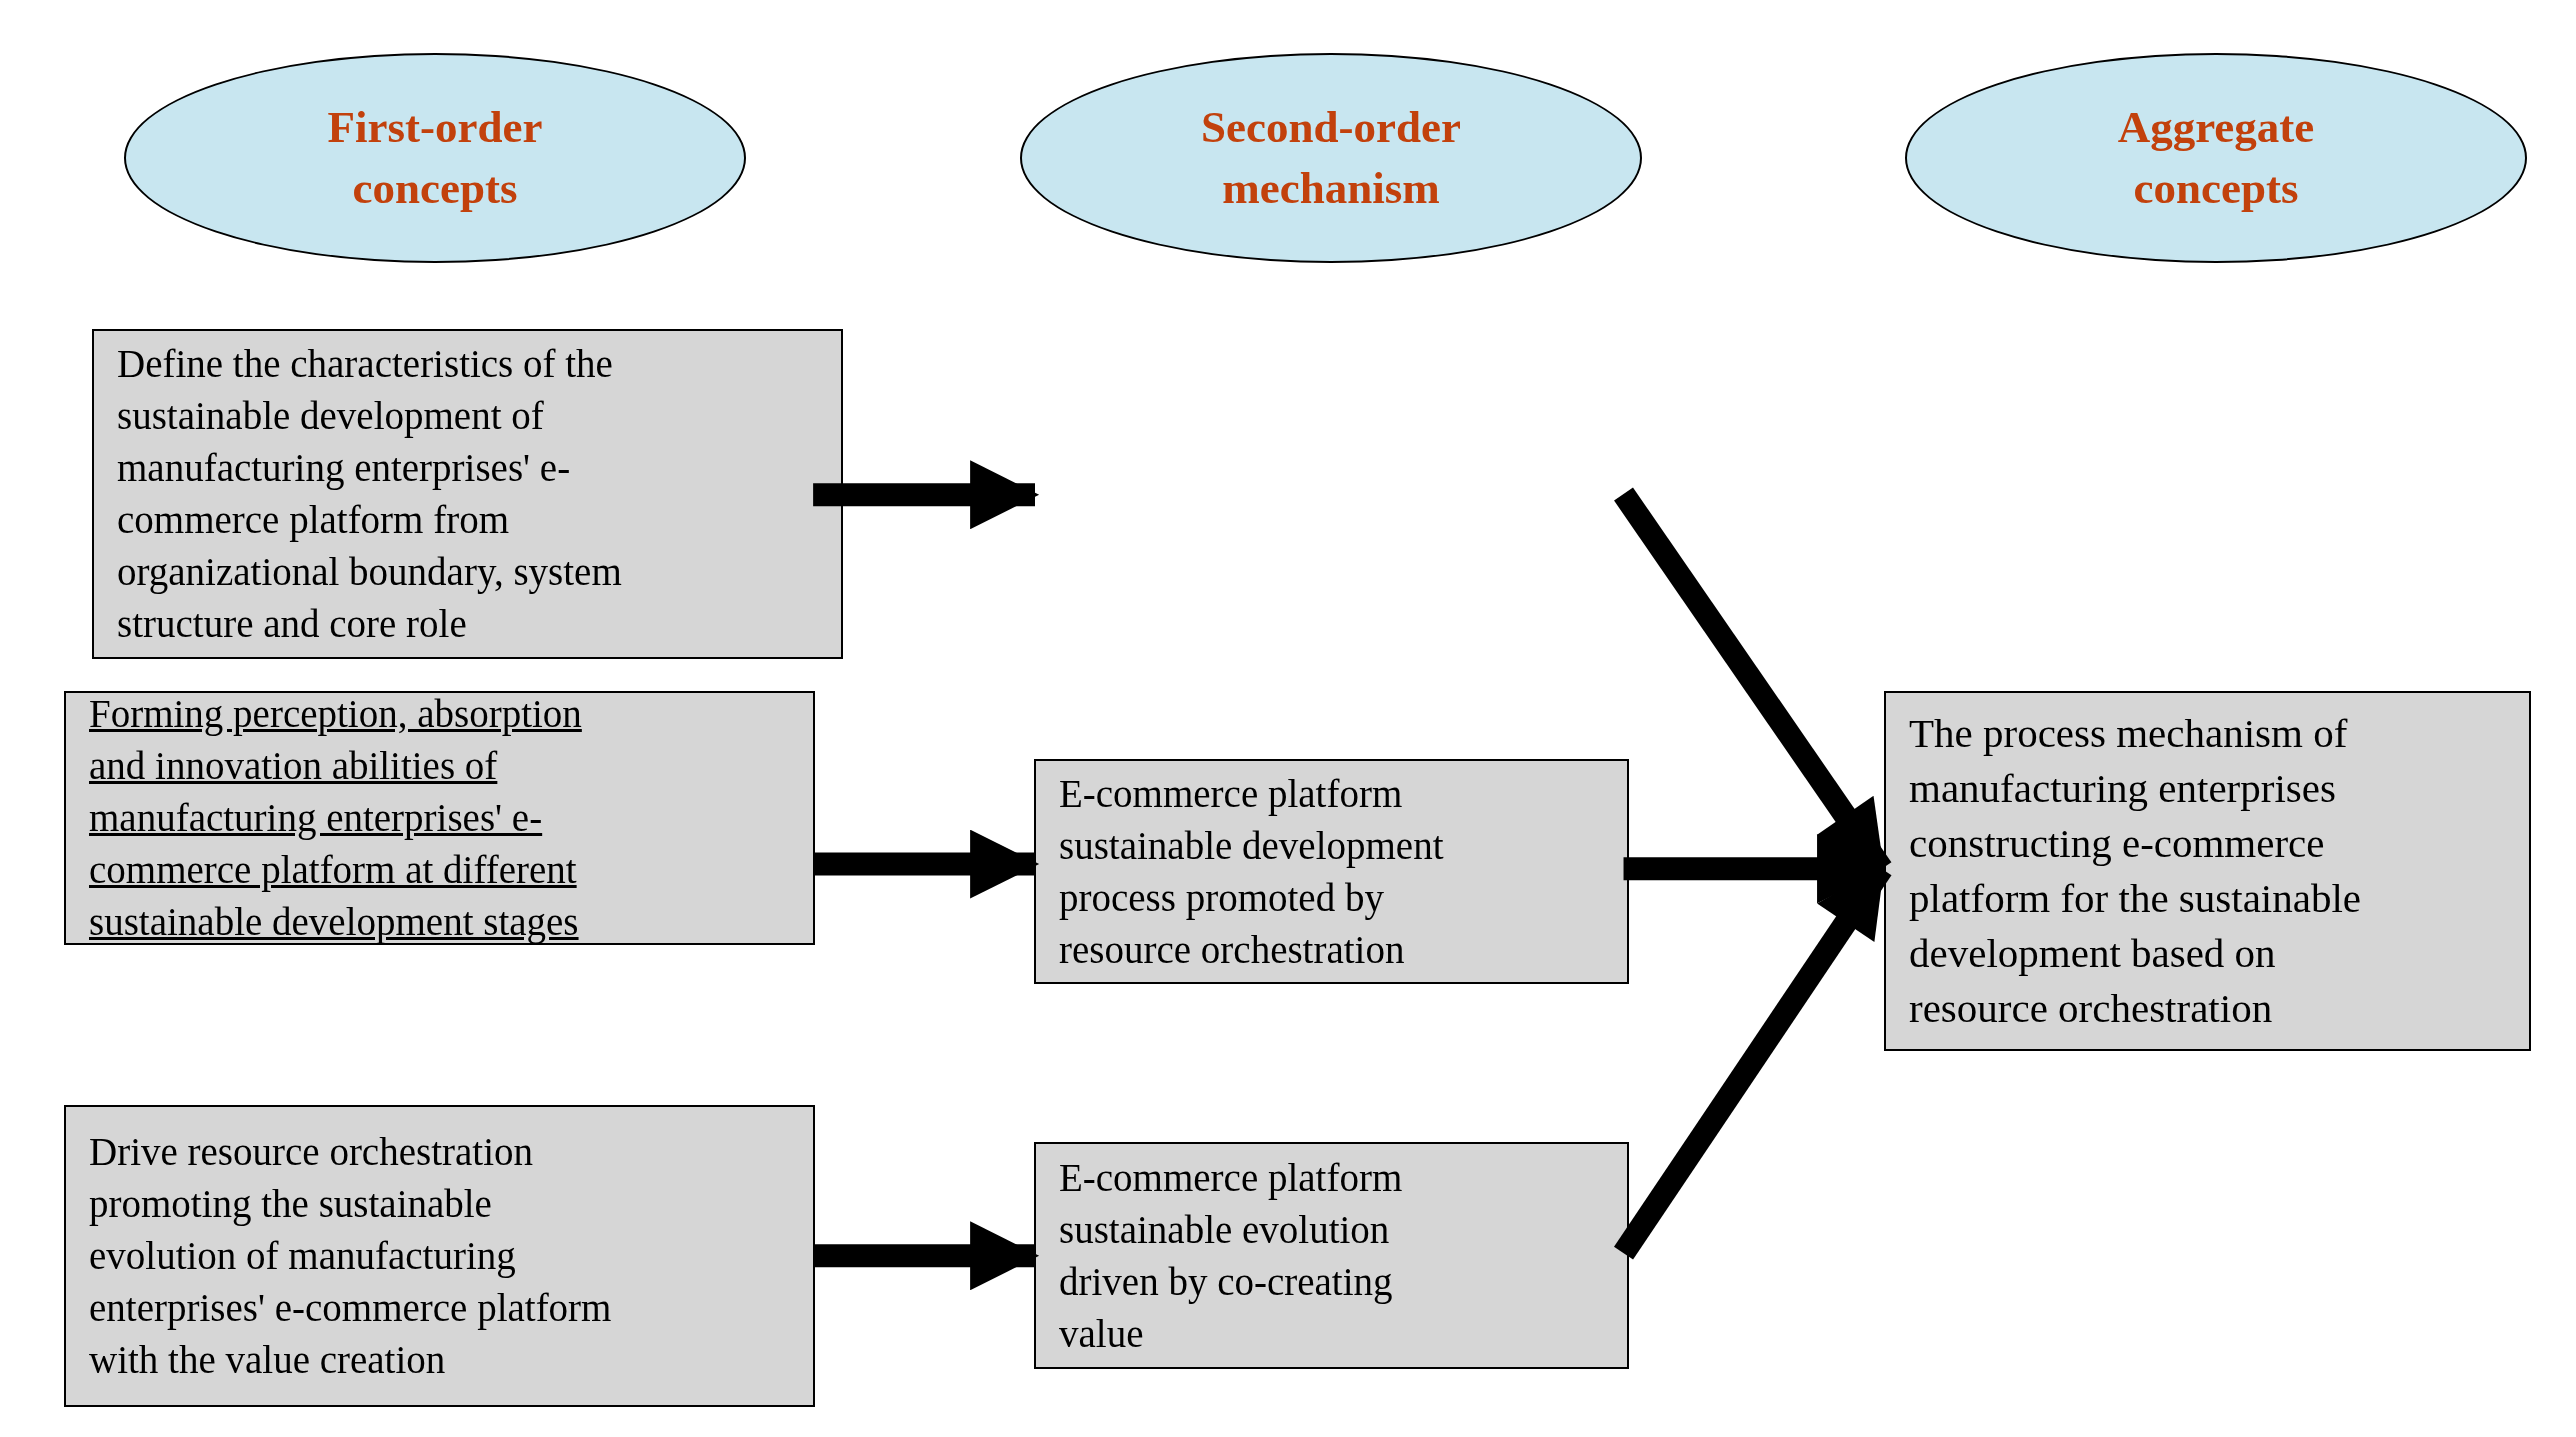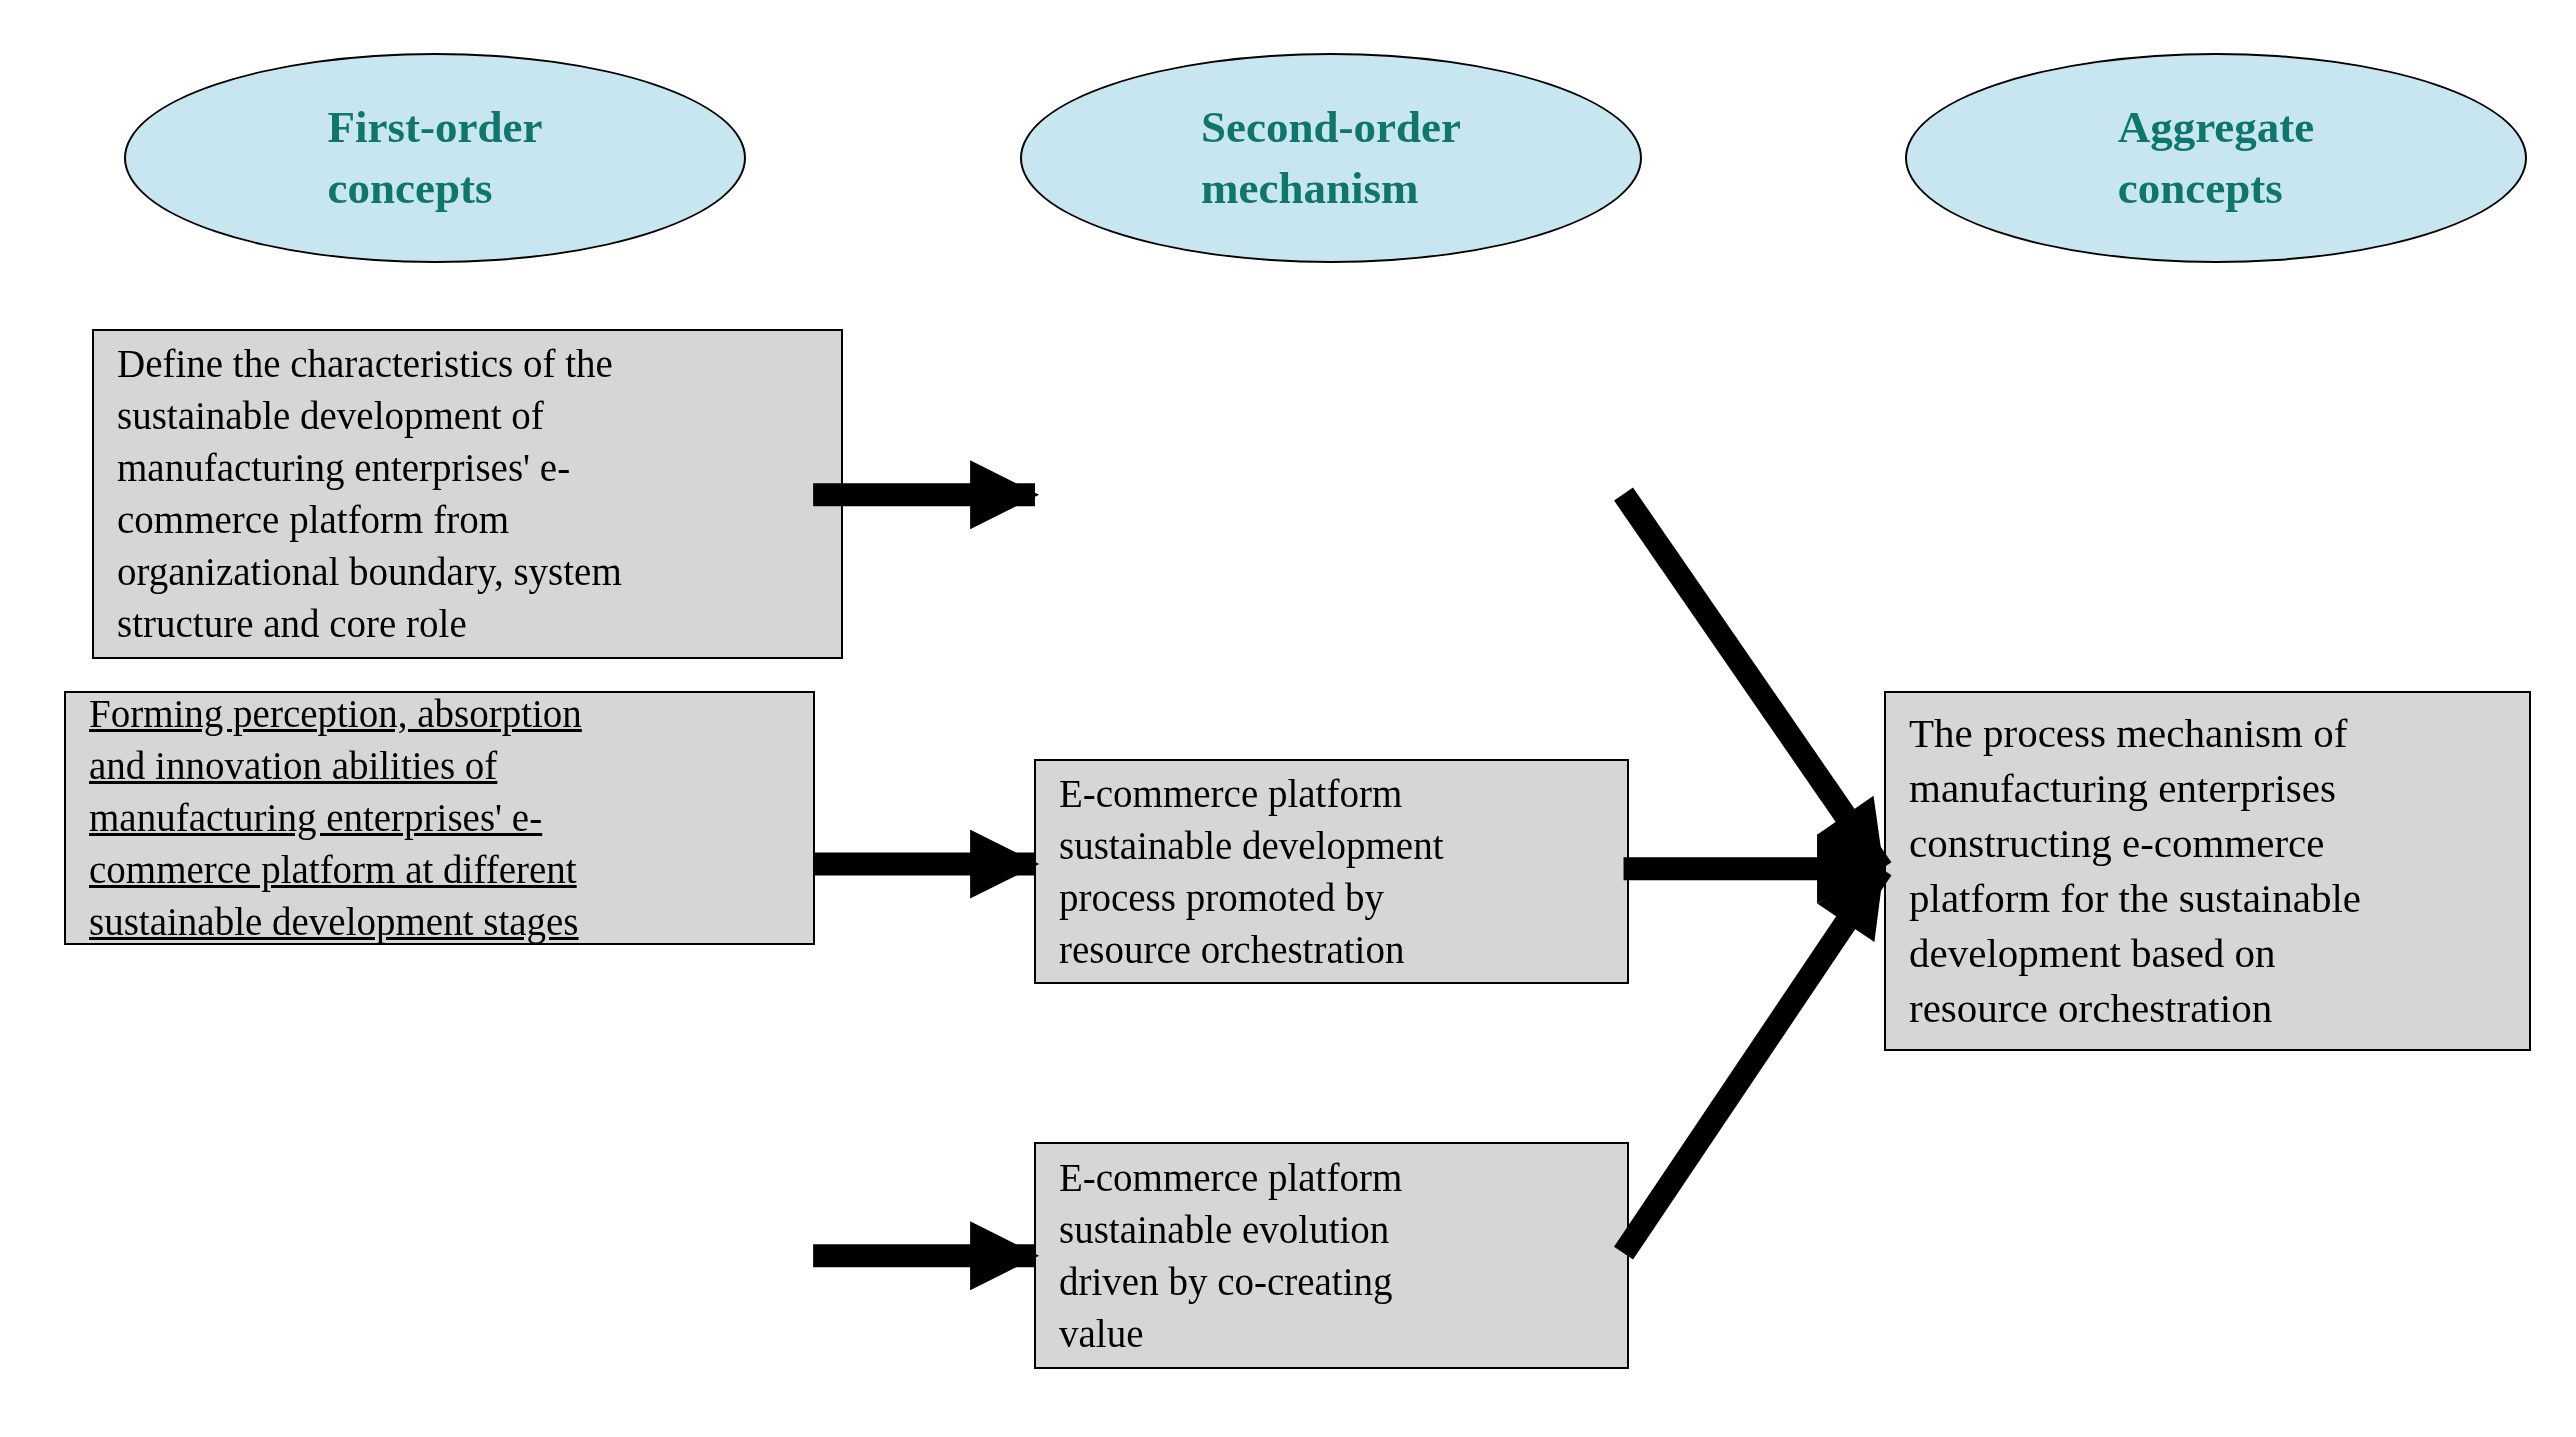--- a/index.html
+++ b/index.html
@@ -28,22 +28,23 @@
     border-radius: 50%;
     display: flex;
     align-items: center;
     justify-content: center;
     box-sizing: border-box;
   }
   .ellipse .lbl {
     font-weight: bold;
     font-size: 45px;
     line-height: 1.35;
+    text-align: center;
     white-space: pre-line;
-    color: #0f766e;
+    color: #c2410c;
   }
   .box {
     position: absolute;
     background: var(--box-fill, #d6d6d6);
     border: 2.7px solid var(--stroke, #000);
     box-sizing: border-box;
     display: flex;
     align-items: center;
   }
   .box .txt {
@@ -105,20 +106,27 @@
 organizational boundary, system
 structure and core role</span>
   </div>
   <div class="box" id="box-l2">
     <span class="txt">Forming perception, absorption
 and innovation abilities of
 manufacturing enterprises' e-
 commerce platform at different
 sustainable development stages</span>
   </div>
+  <div class="box" id="box-l3">
+    <span class="txt">Drive resource orchestration
+promoting the sustainable
+evolution of manufacturing
+enterprises' e-commerce platform
+with the value creation</span>
+  </div>
 
   <div class="box" id="box-m2">
     <span class="txt">E-commerce platform
 sustainable development
 process promoted by
 resource orchestration</span>
   </div>
   <div class="box" id="box-m3">
     <span class="txt">E-commerce platform
 sustainable evolution

